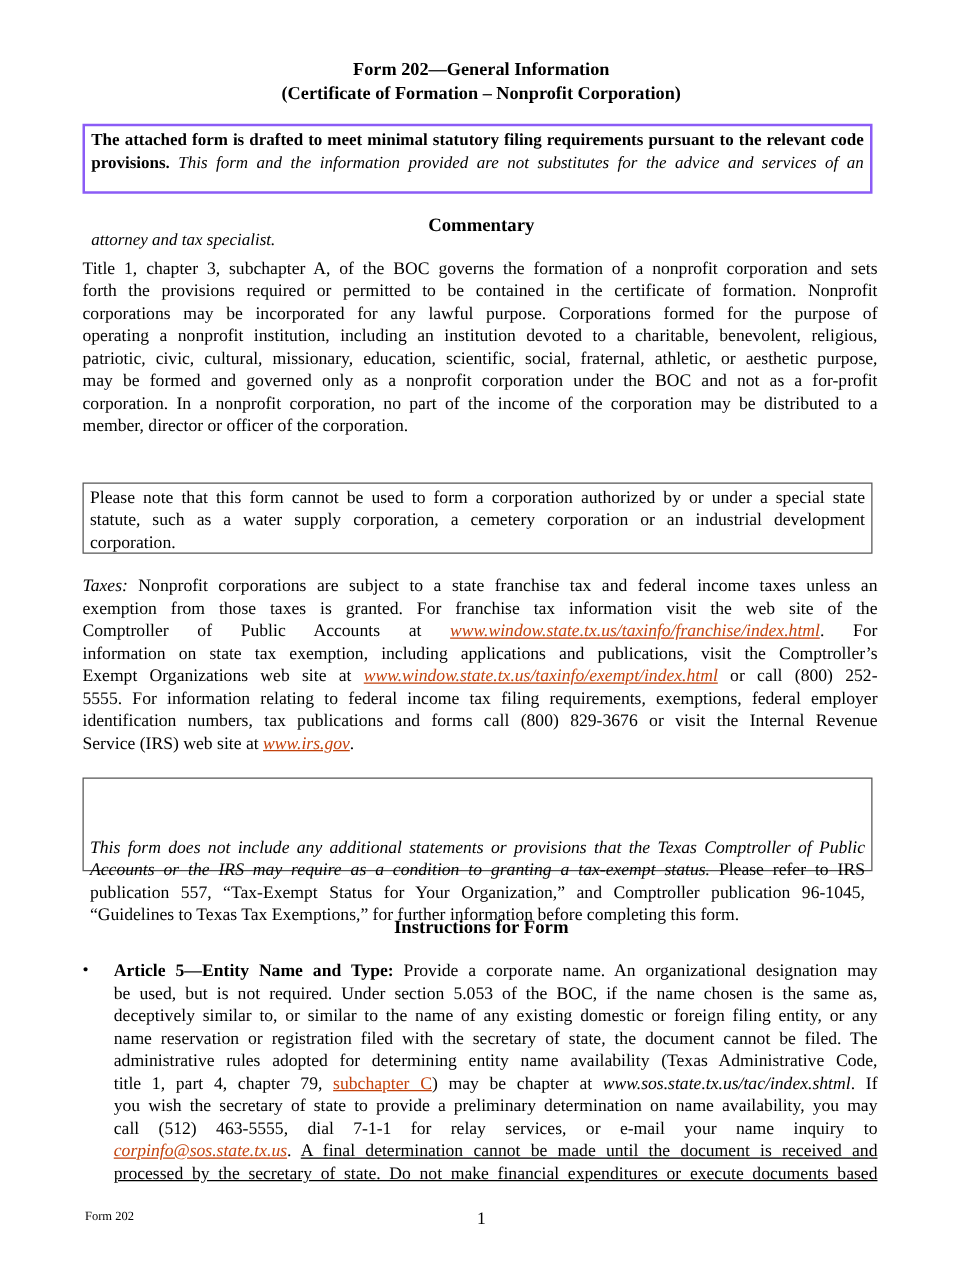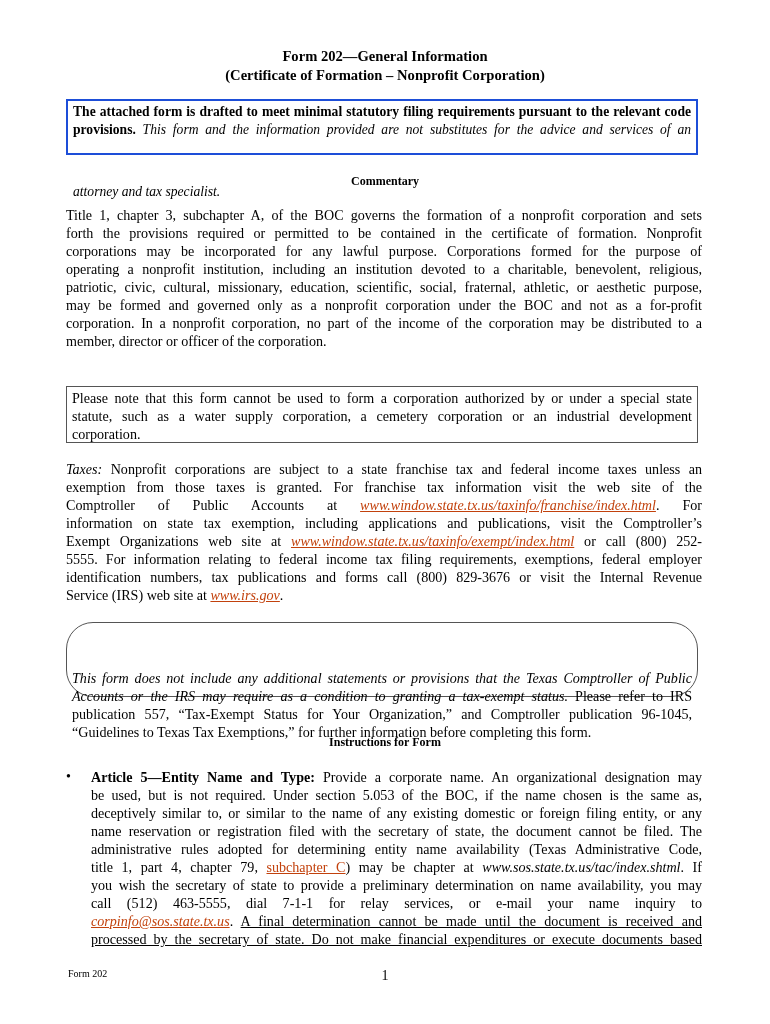--- a/index.html
+++ b/index.html
@@ -11,25 +11,25 @@
     .page { position: absolute; left: 0; top: 0; width: 770px; height: 1024px; }
     .title {
       position: absolute; left: 0; width: 770px; text-align: center;
       font-weight: bold; font-size: 14.6px; line-height: 18px;
     }
     .box {
       position: absolute; left: 66px; width: 632px;
       font-size: 13.6px; line-height: 18px; text-align: justify;
       padding: 2px 5px 2px 5px; box-sizing: border-box;
     }
-    .box.thick { border: 2px solid #1d4ed8; }
+    .box.thick { border: 2px solid #8b5cf6; }
     .box.thin { border: 1px solid #555; }
     .heading {
       position: absolute; left: 0; width: 770px; text-align: center;
-      font-weight: bold; font-size: 12px; line-height: 18px;
+      font-weight: bold; font-size: 15px; line-height: 18px;
     }
     .para {
       position: absolute; left: 66px; width: 636px;
       font-size: 14.1px; line-height: 18px; text-align: justify;
       text-align-last: left;
     }
     .para .line { display: block; text-align: justify; text-align-last: justify; }
     .para .line.last { text-align-last: left; }
     .box .line { display: block; text-align: justify; text-align-last: justify; }
     .box .line.last { text-align-last: left; }
@@ -82,21 +82,21 @@
     <span class="line"><span class="ital">Taxes:</span><span> Nonprofit corporations are subject to a state franchise tax and federal income taxes unless an</span></span>
     <span class="line">exemption from those taxes is granted.  For franchise tax information visit the web site of the</span>
     <span class="line"><span>Comptroller of Public Accounts at </span><a class="link">www.window.state.tx.us/taxinfo/franchise/index.html</a><span>.  For</span></span>
     <span class="line">information on state tax exemption, including applications and publications, visit the Comptroller’s</span>
     <span class="line"><span>Exempt Organizations web site at </span><a class="link">www.window.state.tx.us/taxinfo/exempt/index.html</a><span> or call (800) 252-</span></span>
     <span class="line">5555. For information relating to federal income tax filing requirements, exemptions, federal employer</span>
     <span class="line">identification numbers, tax publications and forms call (800) 829-3676 or visit the Internal Revenue</span>
     <span class="line last"><span>Service (IRS) web site at </span><a class="link">www.irs.gov</a><span>.</span></span>
   </div>
 
-  <div class="box thin" style="top:622px; height:75px; font-size:14.1px;border-radius:27px;">
+  <div class="box thin" style="top:622px; height:75px; font-size:14.1px;">
     <span class="line ital">This form does not include any additional statements or provisions that the Texas Comptroller of Public</span>
     <span class="line"><span class="ital">Accounts or the IRS may require as a condition to granting a tax-exempt status.</span><span> Please refer to IRS</span></span>
     <span class="line">publication 557, “Tax-Exempt Status for Your Organization,” and Comptroller publication 96-1045,</span>
     <span class="line last">“Guidelines to Texas Tax Exemptions,” for further information before completing this form.</span>
   </div>
 
   <div class="heading" style="top:733px;">Instructions for Form</div>
 
   <div class="bullet-item" style="top:768px; height:190px;">
     <span class="bullet">•</span>

